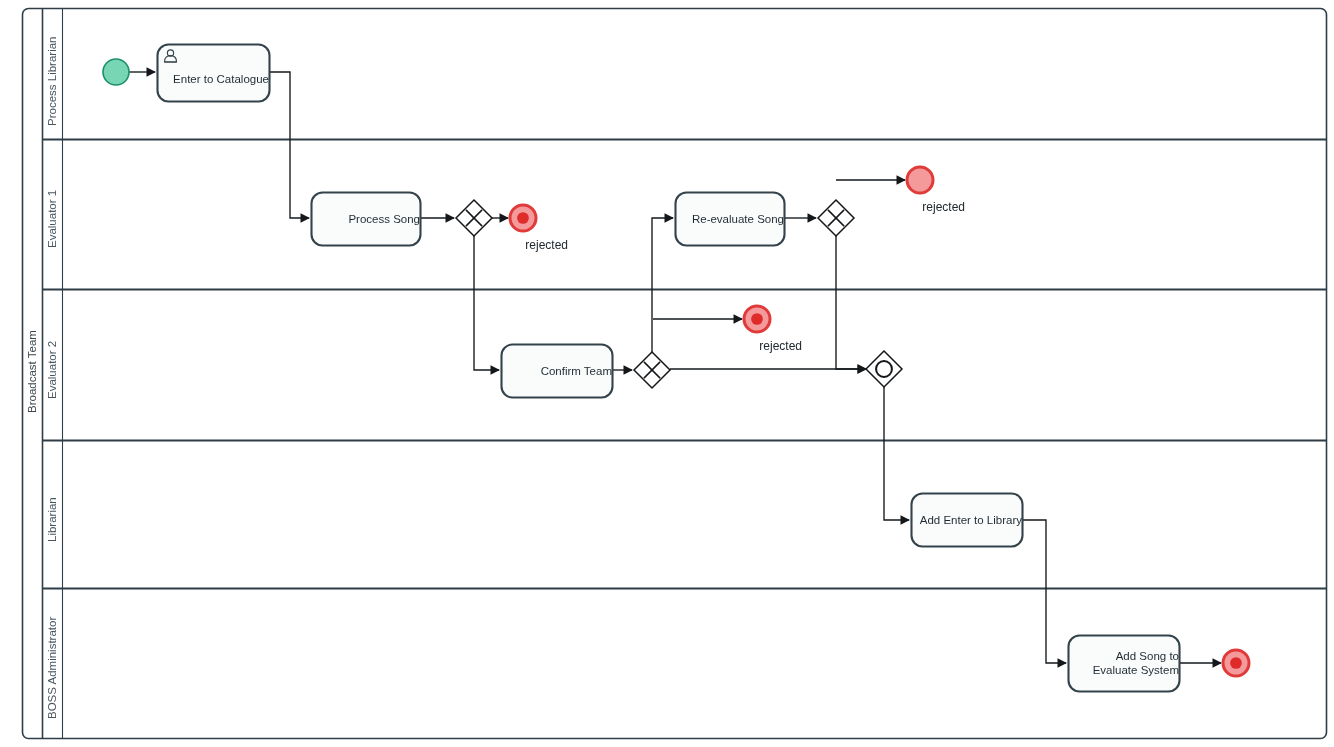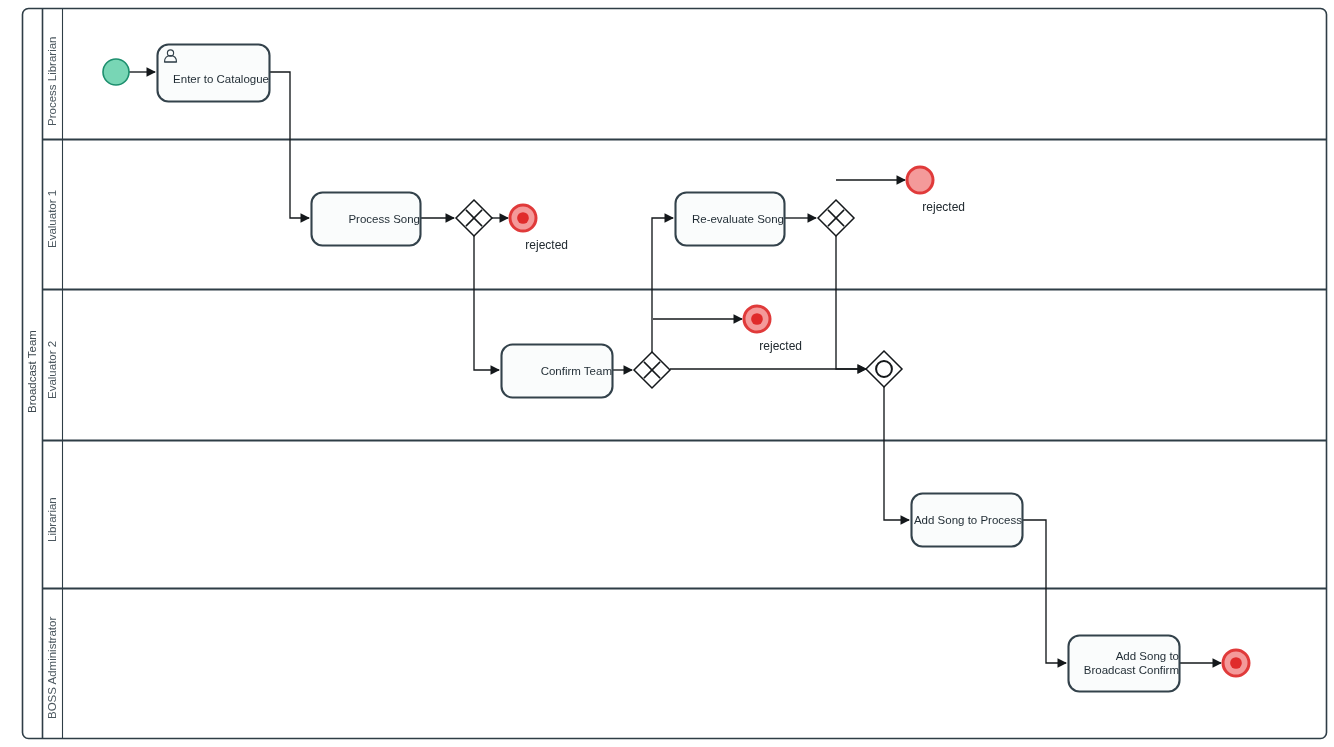--- a/index.html
+++ b/index.html
@@ -121,17 +121,17 @@
       <div class="lane-label" style="left: 46px; top: 398.6px; transform: rotate(-90deg);">Evaluator 2</div>
       <div class="lane-label" style="left: 46px; top: 541.9px; transform: rotate(-90deg);">Librarian</div>
       <div class="lane-label" style="left: 46px; top: 718.8px; transform: rotate(-90deg);">BOSS Administrator</div>
       <div class="node-label task-label" style="left: 157px; top: 71.5px; width: 112px;">Enter to Catalogue</div>
       <div class="node-label task-label" style="left: 311px; top: 211.5px; width: 109px;">Process Song</div>
       <div class="node-label event-label" style="left: 478px; top: 238px; width: 90px;">rejected</div>
       <div class="node-label task-label" style="left: 675px; top: 211.5px; width: 109px;">Re-evaluate Song</div>
       <div class="node-label event-label" style="left: 875px; top: 200px; width: 90px;">rejected</div>
       <div class="node-label task-label" style="left: 501px; top: 363.5px; width: 111px;">Confirm Team</div>
       <div class="node-label event-label" style="left: 712px; top: 339px; width: 90px;">rejected</div>
-      <div class="node-label task-label" style="left: 911px; top: 512.5px; width: 111px;">Add Song to Process</div>
+      <div class="node-label task-label" style="left: 911px; top: 512.5px; width: 111px;">Add Enter to Library</div>
       <div class="node-label task-label" style="left: 1068px; top: 649px; width: 111px;">Add Song to
-Broadcast Confirm</div>
+Evaluate System</div>
     </div>
 </div>
 
 </body></html>

